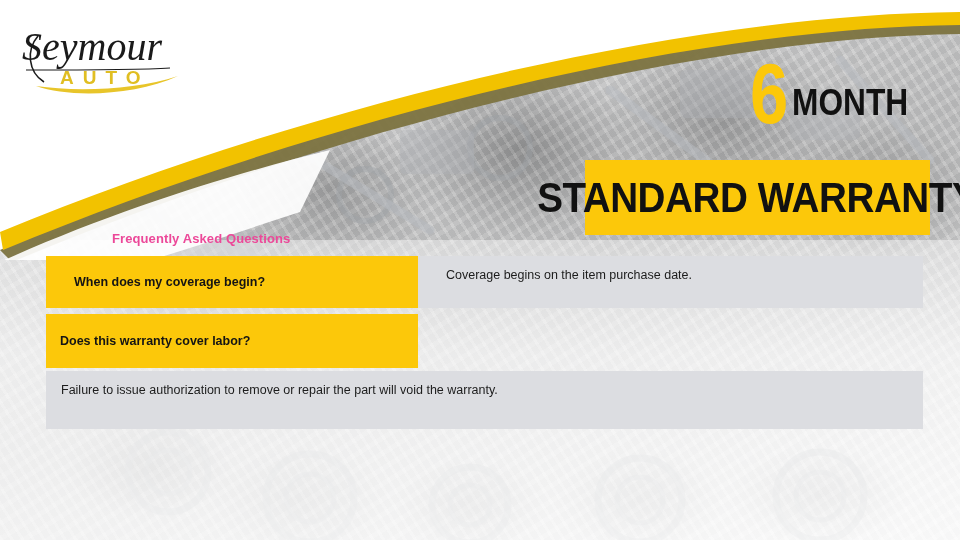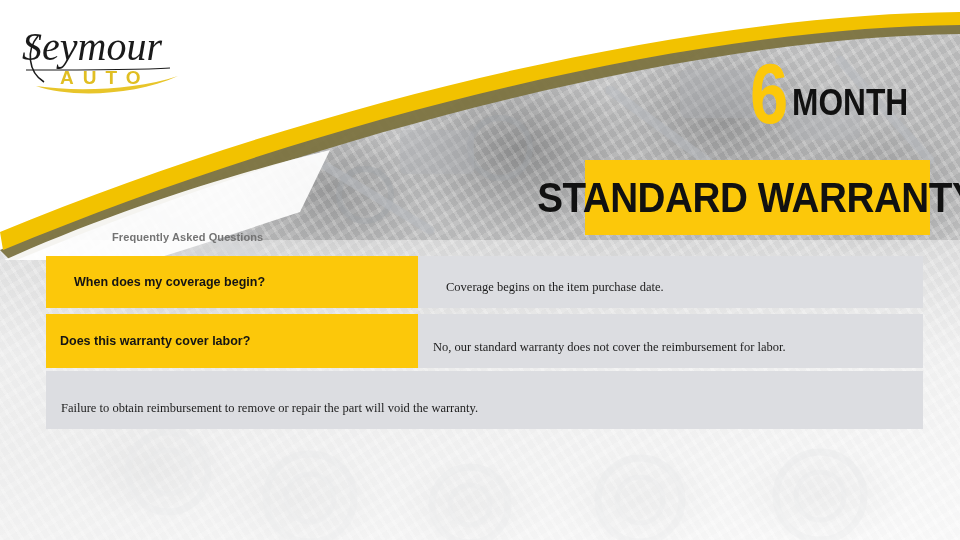--- a/index.html
+++ b/index.html
@@ -98,21 +98,21 @@
     line-height:1;
     color:#111111;
     letter-spacing:-0.5px;
     transform:scaleX(.92);
     white-space:nowrap;
   }
 
   
   .faq-heading {
     position:absolute; left:112px; top:231px;
-    font-size:11px; font-weight:bold; color:#737373;
+    font-size:13px; font-weight:bold; color:#ec4899;
     letter-spacing:.1px;
   }
 
   
   .faq-table {
     position:absolute; left:46px; top:256px;
     width:877px;
   }
   .faq-row { display:flex; margin-bottom:3px; }
   .faq-row:last-child { margin-bottom:0; }
@@ -127,21 +127,21 @@
     display:flex; align-items:center;
   }
   .a-cell {
     flex:1;
     background:#DCDDE1;
     padding:11px 17px 11px 15px;
     font-size:12.5px;
     color:#1c1c1c;
     line-height:1.42;
     text-align:justify;
-    display:flex; align-items:flex-end;font-family:Liberation Serif, serif;
+    display:flex; align-items:flex-start;
   }
   .r1 .q-cell, .r1 .a-cell { min-height:52px;padding-left:28px; }
   .r2 .q-cell, .r2 .a-cell { min-height:58px; }
   .r3 .q-cell, .r3 .a-cell { min-height:54px; }
   .r4 .q-cell, .r4 .a-cell { min-height:58px; }
 </style>
 </head>
 <body>
 
 <div id="slide">
@@ -224,26 +224,23 @@
       </div>
     </div>
 
     <div class="faq-row r2">
     </div>
 
     <div class="faq-row r3">
       <div class="q-cell">
         <span>Does this warranty cover labor?</span>
       </div>
-      <div class="a-cell">
-        <span>No, our standard warranty does not cover the reimbursement for labor.</span>
-      </div>
     </div>
 
     <div class="faq-row r4">
       <div class="a-cell">
-        <span>Failure to obtain reimbursement to remove or repair the part will void the warranty.</span>
+        <span>Failure to issue authorization to remove or repair the part will void the warranty.</span>
       </div>
     </div>
 
   </div>
 
 </div>
 
 </body></html>

